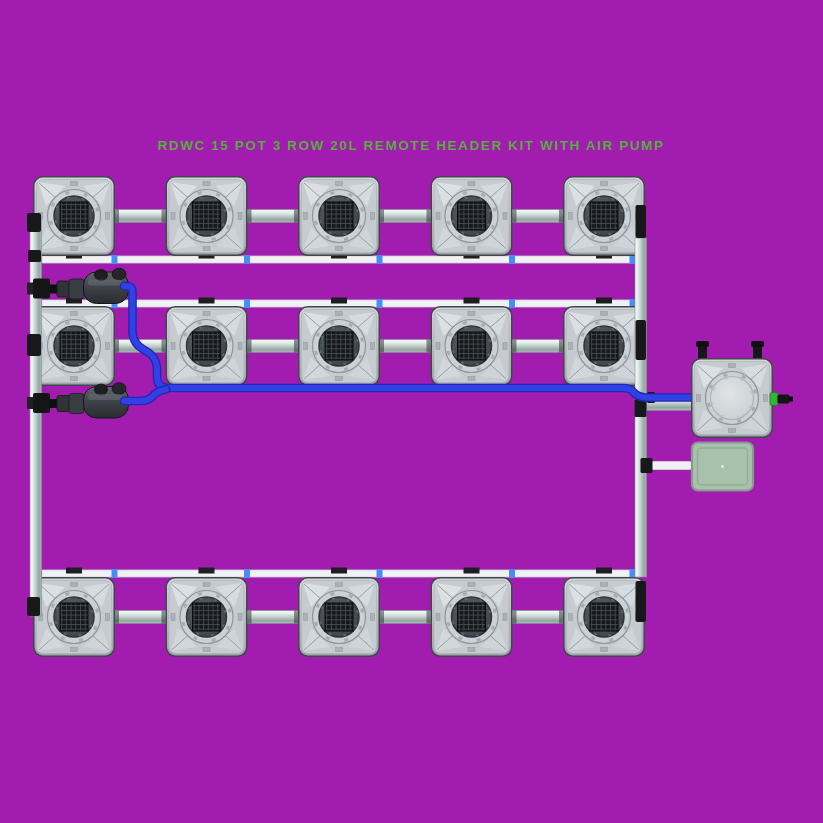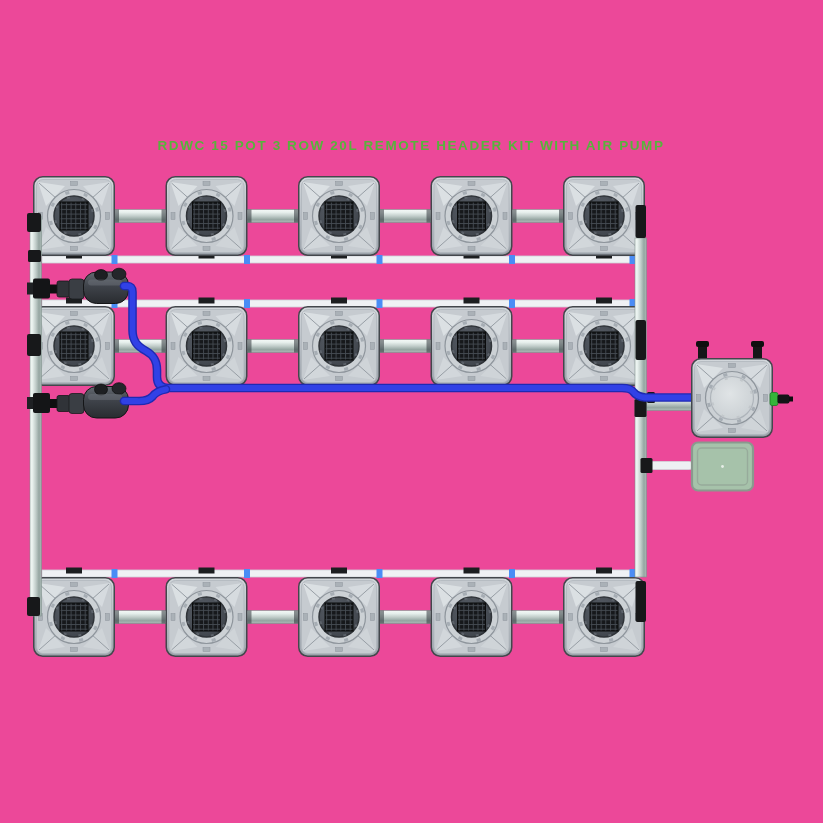--- a/index.html
+++ b/index.html
@@ -1,16 +1,16 @@
 <!DOCTYPE html>
 <html><head>
 <meta charset="utf-8">
 <style>
   html,body{margin:0;padding:0;background:#ffffff;}
-  .stage{position:relative;width:823px;height:823px;background:#ec4899;overflow:hidden;}
+  .stage{position:relative;width:823px;height:823px;background:#a21caf;overflow:hidden;}
   svg{display:block;}
   .title-text{
     font-family:"Liberation Sans", sans-serif;
     font-size:13.5px;
     font-weight:bold;
     letter-spacing:1.6px;
   }
 </style>
 </head>
 <body>

